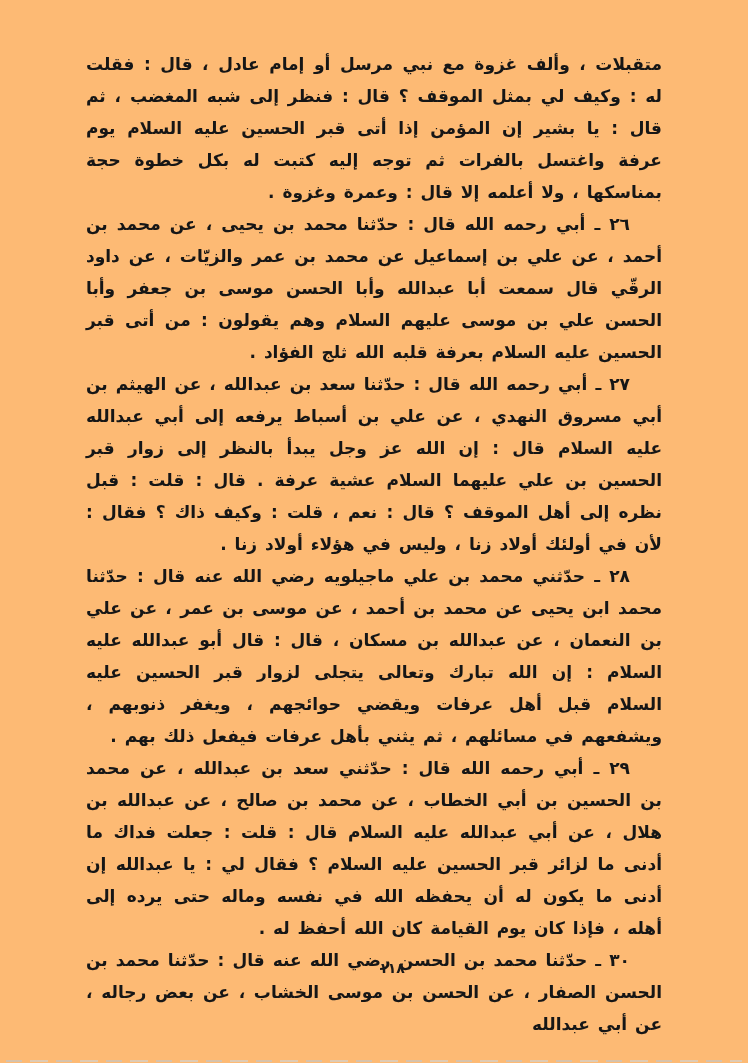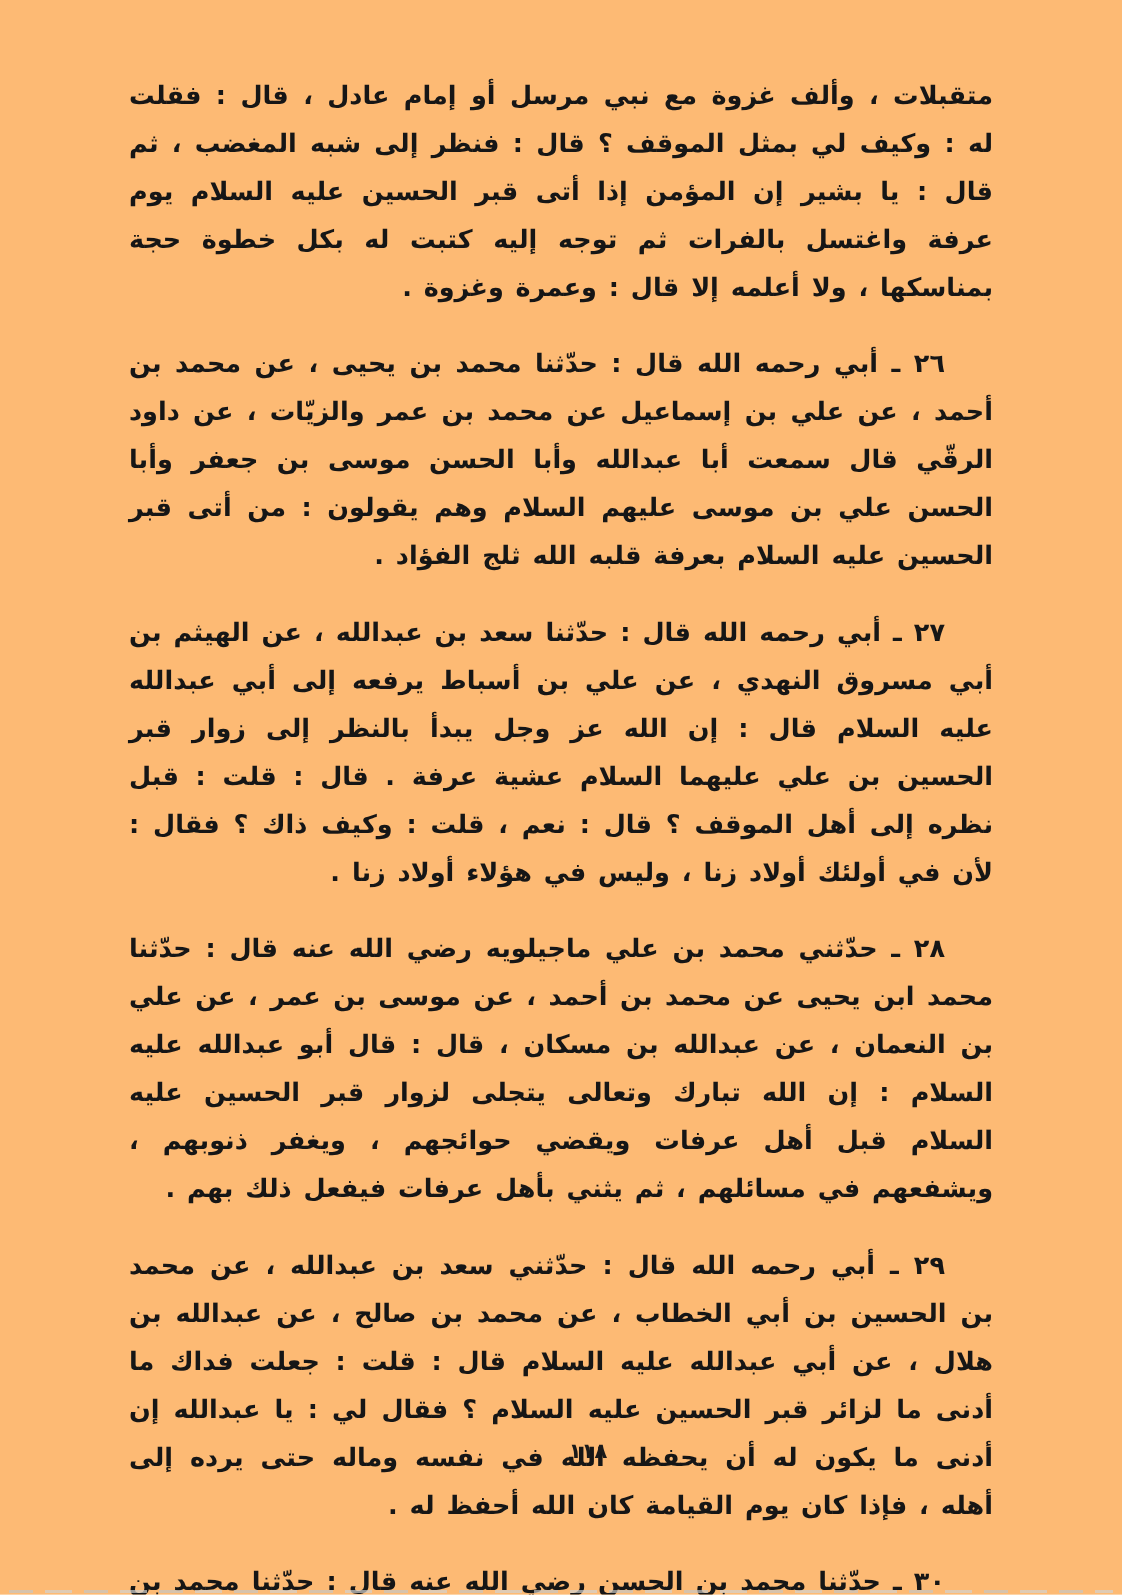--- a/index.html
+++ b/index.html
@@ -29,21 +29,20 @@
     font-size: 17px;
     line-height: 32px;
     font-weight: 700;
     word-spacing: 2px;
   }
   .para {
     margin: 0;
     text-align: justify;
   }
   .para + .para {
-    margin-top: 19px;
   }
   .para.indent {
     text-indent: 32px;
   }
   .page-number {
     position: absolute;
     top: 960px;
     left: 0;
     right: 0;
     text-align: center;

